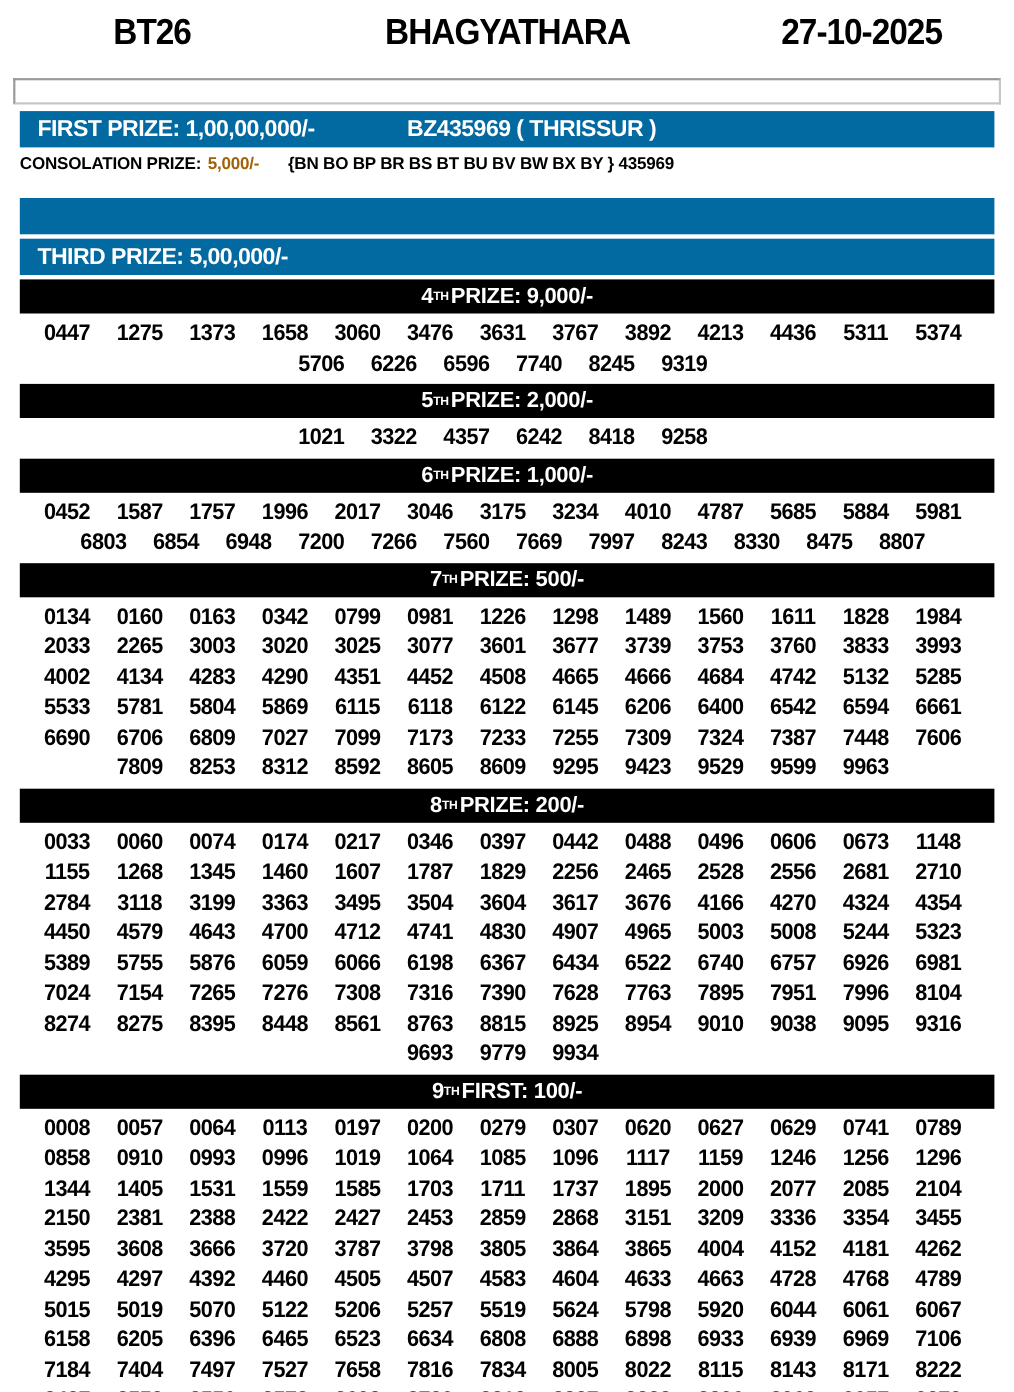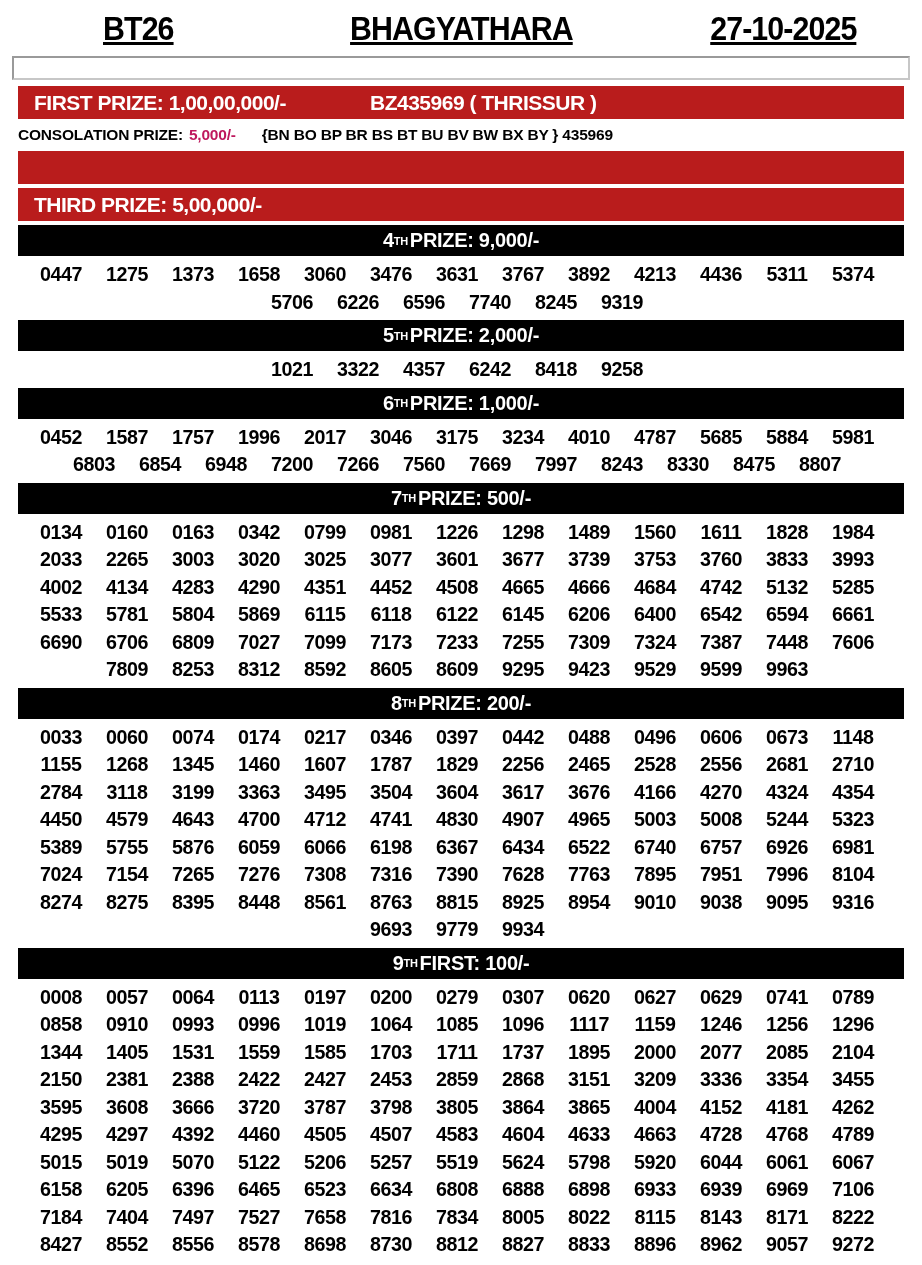--- a/index.html
+++ b/index.html
@@ -9,22 +9,21 @@
     color:#000;
     -webkit-font-smoothing:antialiased;
   }
   .page{width:922px;padding-top:6px;}
 
   
   .title-row{
     display:grid;
     grid-template-columns:30% 40% 30%;
     align-items:center;
-    padding:4px 0 8px 0;
-    text-decoration:underline;
+    padding:4px 0 23px 0;
   }
   .title-row .cell{
     text-align:center;
     font-weight:700;
     font-size:33px;
     letter-spacing:-1px;
     transform:scaleX(.92);
   }
 
   
@@ -34,37 +33,37 @@
     background:#fff;
     border:2px solid #9a9a9a;
     border-right-color:#c7c7c7;
     border-bottom-color:#c7c7c7;
     box-sizing:border-box;
   }
 
   
   .prize-bar{
     margin:0 18px 4px 18px;
-    background:#b91c1c;
+    background:#0369a1;
     color:#fff;
     display:flex;
     align-items:center;
     height:33px;
     font-weight:700;
     font-size:21px;
     letter-spacing:-.5px;
   }
   .prize-bar .lbl{padding-left:16px;flex:0 0 336px;white-space:nowrap;}
   .prize-bar .win{white-space:nowrap;}
 
   
   .consolation{
     display:flex;
     align-items:center;
-    padding:3px 0 7px 18px;
+    padding:3px 0 21px 18px;
     font-weight:700;
     font-size:15.5px;
     letter-spacing:-.2px;
     white-space:nowrap;
   }
   .consolation .amount{margin-left:6px;}
   .consolation .series{margin-left:26px;}
 
   
   .section-bar{
@@ -116,21 +115,21 @@
 
   <div class="ticker-box"></div>
 
   <div class="prize-bar">
     <span class="lbl">FIRST PRIZE: 1,00,00,000/-</span>
     <span class="win">BZ435969 ( THRISSUR )</span>
   </div>
 
   <div class="consolation">
     <span>CONSOLATION PRIZE:</span>
-    <span class="amount" style="color:#be185d;">5,000/-</span>
+    <span class="amount" style="color:#a16207;">5,000/-</span>
     <span class="series">{BN BO BP BR BS BT BU BV BW BX BY } 435969</span>
   </div>
 
   <div class="prize-bar">
   </div>
 
   <div class="prize-bar">
     <span class="lbl">THIRD PRIZE: 5,00,000/-</span>
   </div>
 

